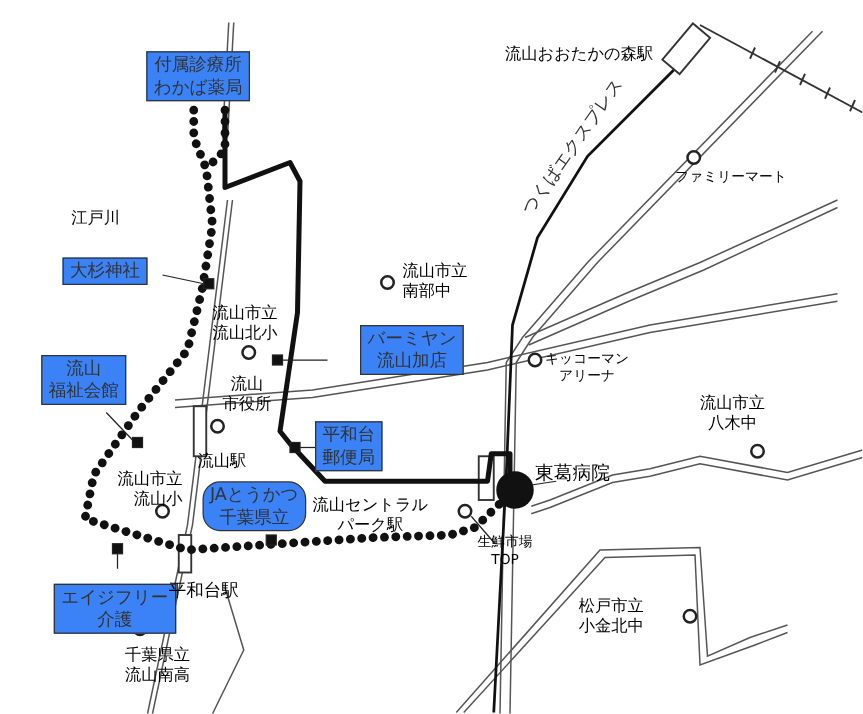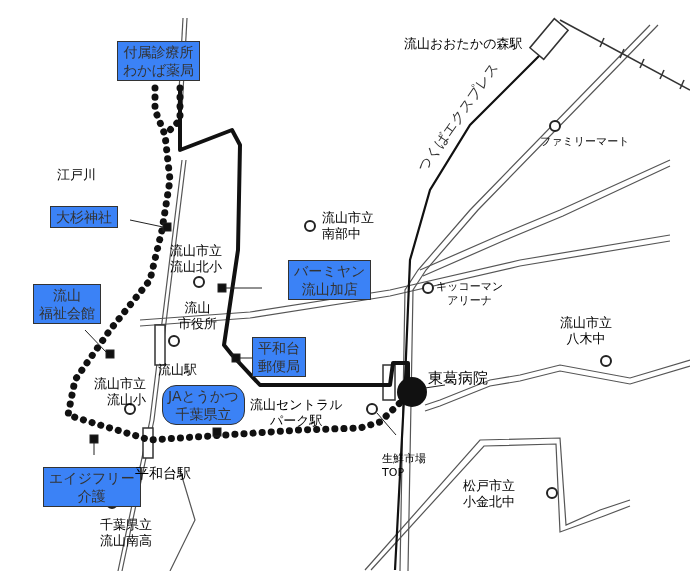--- a/index.html
+++ b/index.html
@@ -148,21 +148,21 @@
   </div>
 <div class="lbl" style="left:250px; top:397px; text-align:center;">
     <div>流山セントラル</div>
     <div>パーク駅</div>
   </div>
 <div class="lbl sm" style="left:436px; top:280px; text-align:center;">
     <div>キッコーマン</div>
     <div>アリーナ</div>
   </div>
 <div class="lbl" style="left:428px; top:370px; font-size:15px;">東葛病院</div>
-<div class="lbl sm" style="left:382px; top:452px; text-align:left;">
+<div class="lbl sm" style="left:382px; top:427px; text-align:center;">
     <div>生鮮市場</div>
     <div>TOP</div>
   </div>
 <div class="lbl" style="left:560px; top:315px; text-align:center;">
     <div>流山市立</div>
     <div>八木中</div>
   </div>
 <div class="lbl" style="left:463px; top:478px;">
     <div>松戸市立</div>
     <div>小金北中</div>

